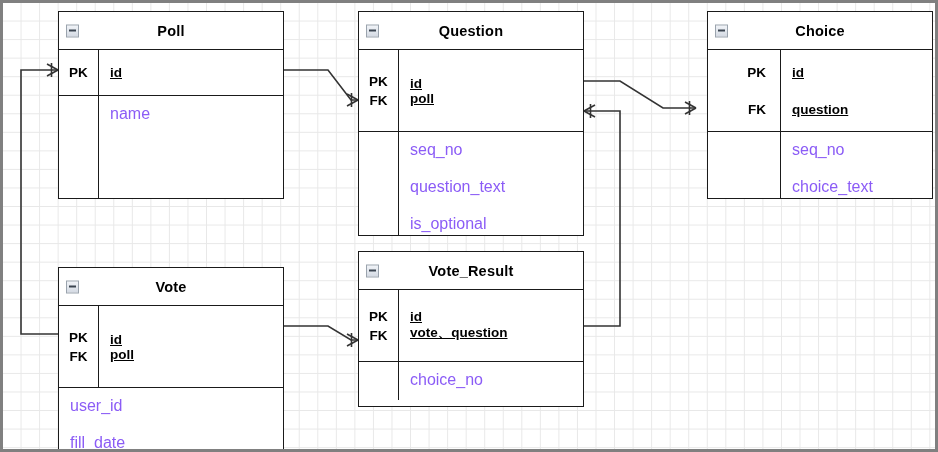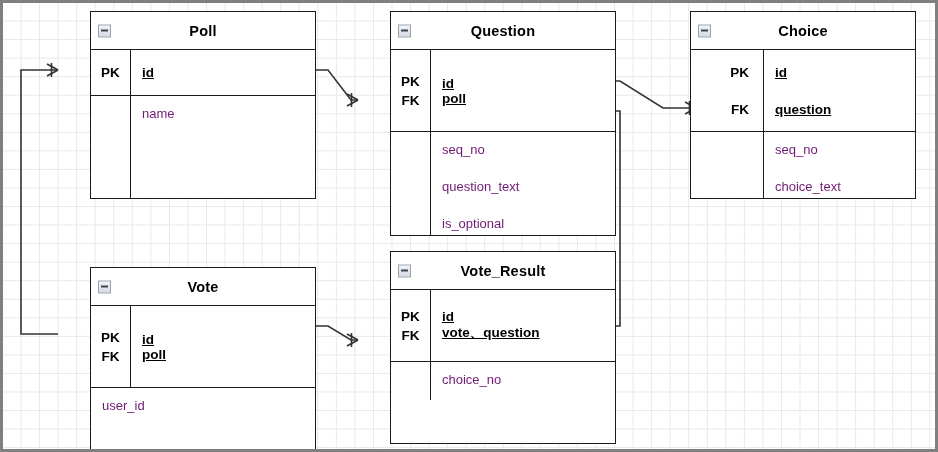--- a/index.html
+++ b/index.html
@@ -35,21 +35,20 @@
     height: 452px;
     pointer-events: none;
   }
 
   
   .entity {
     position: absolute;
     box-sizing: border-box;
     background: #ffffff;
     border: 1.6px solid #1a1a1a;
-    margin-left: 32px;
   }
 
   .ent-header {
     position: relative;
     box-sizing: border-box;
     height: 38px;
     border-bottom: 1.6px solid #1a1a1a;
     background: #ffffff;
     display: flex;
     align-items: center;
@@ -127,22 +126,22 @@
 
   .kfield {
     font-size: 13.5px;
     font-weight: bold;
     color: #000000;
     text-decoration: underline;
     padding-left: 11px;
     white-space: nowrap;
   }
   .afield {
-    font-size: 13px;
-    color: #701a75;
+    font-size: 16px;
+    color: #8b5cf6;
     padding-left: 11px;
     white-space: nowrap;
     height: 19px;
     display: flex;
     align-items: center;
   }
 
   
   .tight .krow + .krow { margin-top: 0px; }
   .loose .krow { height: 37px; }
@@ -249,21 +248,21 @@
         <div class="gutter" style="width:40px;"></div>
         <div class="fields" style="justify-content:flex-start; padding-top:8px;">
           <div class="afield">seq_no</div>
           <div class="afield">question_text</div>
           <div class="afield">is_optional</div>
         </div>
       </div>
     </div>
   </div>
 
-  <div class="entity" style="left:655px; top:8px; width:226px; height:188px;">
+  <div class="entity" style="left:704px; top:8px; width:226px; height:188px;">
     <div class="ent-header">
       <span class="collapse-icon">
           <i></i>
         </span>
       <span class="ent-title">Choice</span>
     </div>
     <div class="ent-body">
       <div class="ent-section keys loose" style="height:82px;">
         <div class="gutter" style="width:73px; justify-content:flex-start; padding-top:4px;">
           <div class="krow">
@@ -307,26 +306,27 @@
         </div>
         <div class="fields">
           <div class="kfield">id</div>
           <div class="kfield">poll</div>
         </div>
       </div>
       <div class="ent-section attrs" style="height:67px;flex-direction:column;">
         <div class="gutter" style="width:40px;"></div>
         <div class="fields" style="justify-content:flex-start; padding-top:8px;">
           <div class="afield">user_id</div>
-        </div>
-      </div>
-    </div>
-  </div>
-
-  <div class="entity" style="left:355px; top:248px; width:226px; height:193px;">
+          <div class="afield">fill_date</div>
+        </div>
+      </div>
+    </div>
+  </div>
+
+  <div class="entity" style="left:355px; top:248px; width:226px; height:156px;">
     <div class="ent-header">
       <span class="collapse-icon">
           <i></i>
         </span>
       <span class="ent-title">Vote_Result</span>
     </div>
     <div class="ent-body">
       <div class="ent-section keys tight" style="height:72px;">
         <div class="gutter" style="width:40px;">
           <div class="krow">

